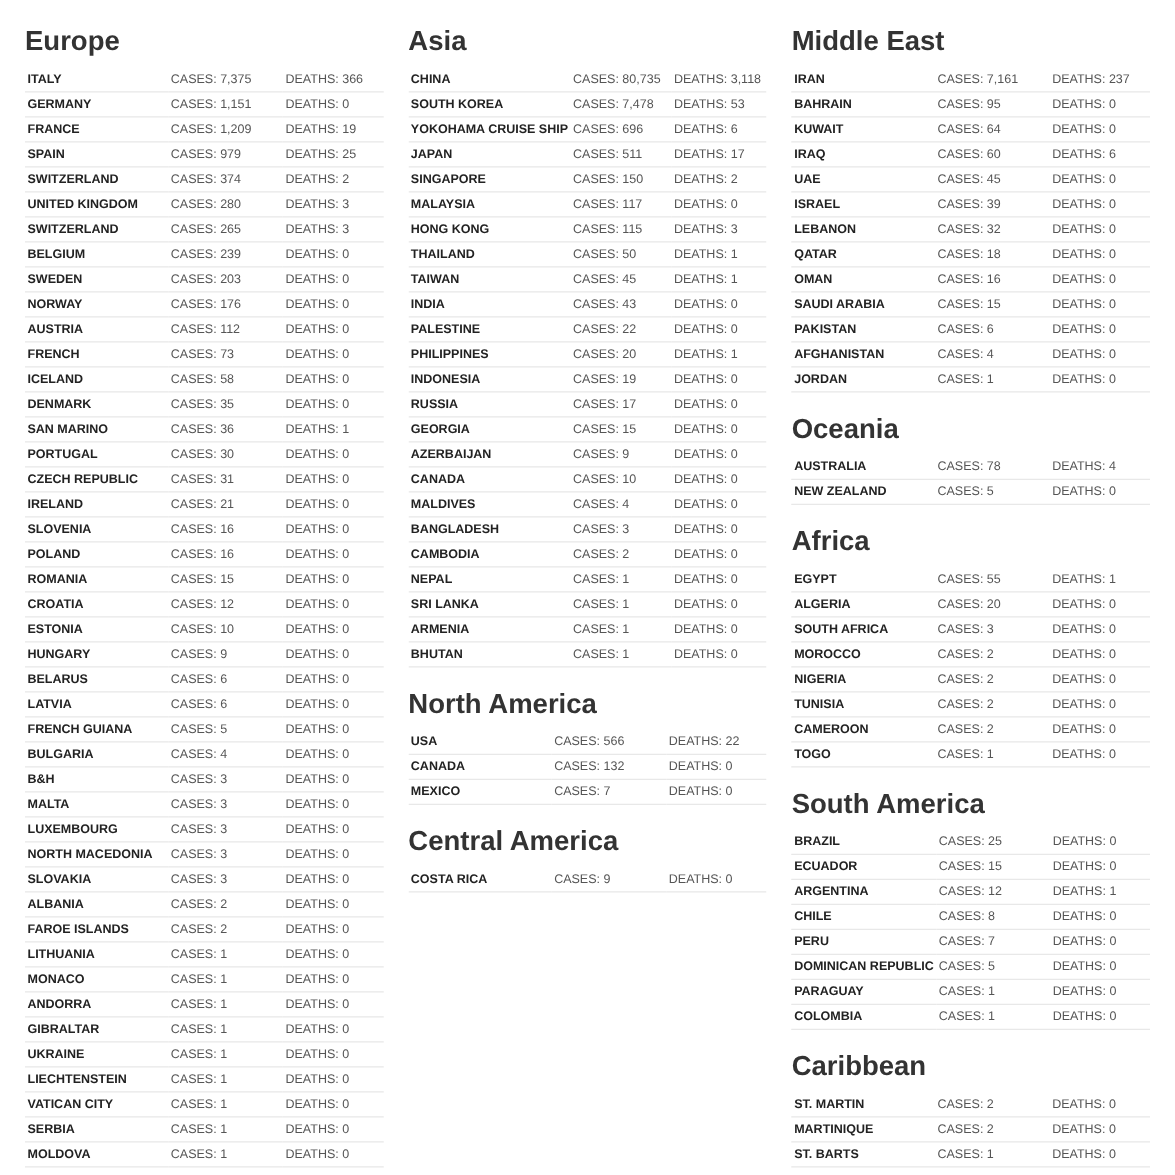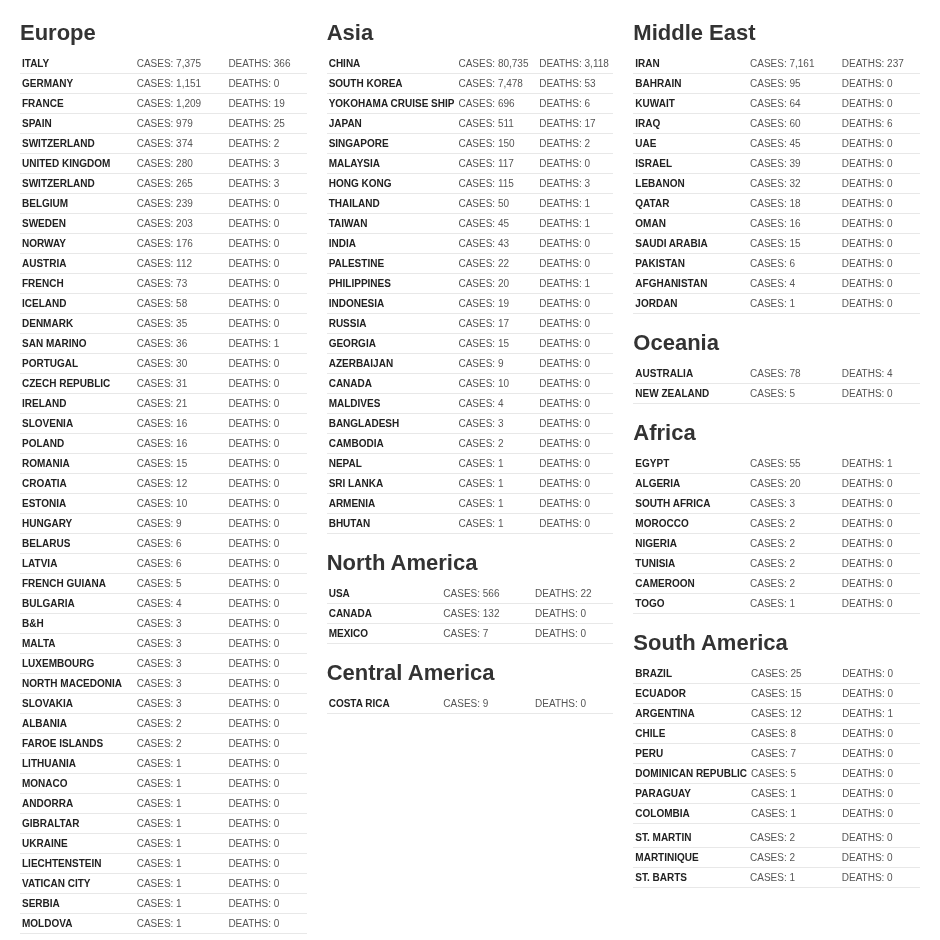--- a/index.html
+++ b/index.html
@@ -624,20 +624,21 @@
       <td class="deaths">DEATHS: 0</td>
     </tr>
           <tr>
       <td class="country">COLOMBIA</td>
       <td class="cases">CASES: 1</td>
       <td class="deaths">DEATHS: 0</td>
     </tr>
         </tbody>
     </table>
 
+    <div class="region-title">Caribbean</div>
     <table>
       <tbody id="caribbean-body">
           <tr>
       <td class="country">ST. MARTIN</td>
       <td class="cases">CASES: 2</td>
       <td class="deaths">DEATHS: 0</td>
     </tr>
           <tr>
       <td class="country">MARTINIQUE</td>
       <td class="cases">CASES: 2</td>

